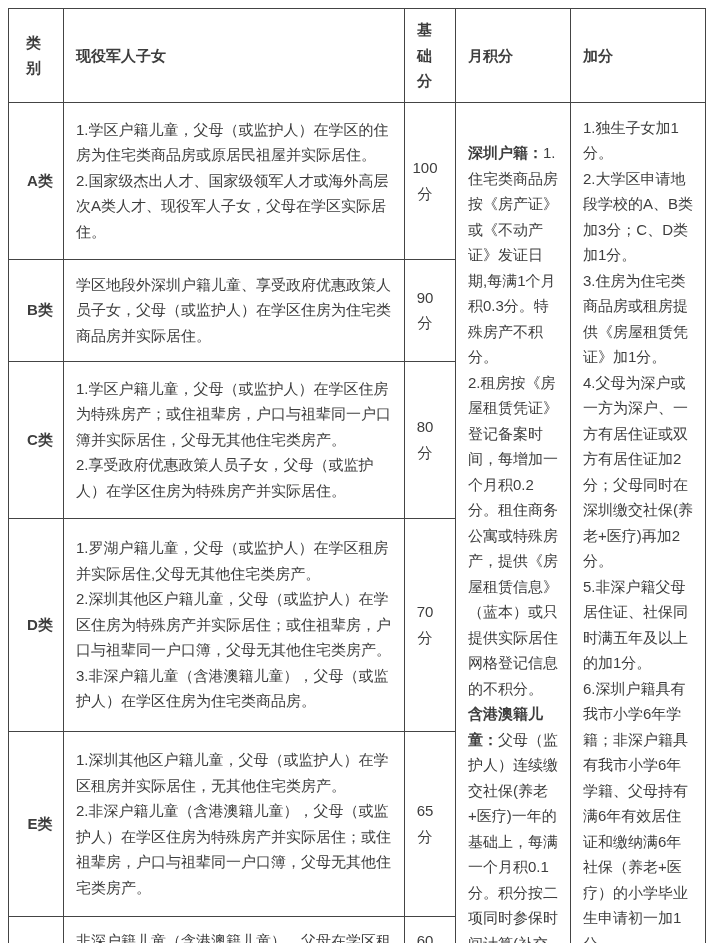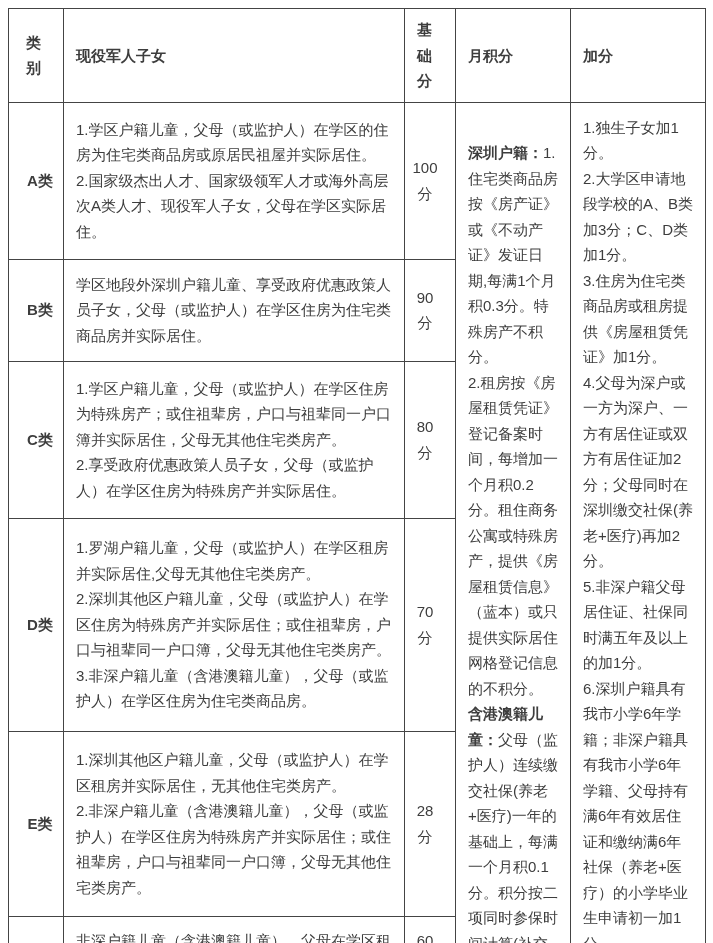--- a/index.html
+++ b/index.html
@@ -128,21 +128,21 @@
     <td class="cell-sit">1.罗湖户籍儿童，父母（或监护人）在学区租房并实际居住,父母无其他住宅类房产。
 2.深圳其他区户籍儿童，父母（或监护人）在学区住房为特殊房产并实际居住；或住祖辈房，户口与祖辈同一户口簿，父母无其他住宅类房产。
 3.非深户籍儿童（含港澳籍儿童），父母（或监护人）在学区住房为住宅类商品房。</td>
     <td class="cell-base">70 分</td>
   </tr>
 
   <tr>
     <td class="cell-cat">E类</td>
     <td class="cell-sit">1.深圳其他区户籍儿童，父母（或监护人）在学区租房并实际居住，无其他住宅类房产。
 2.非深户籍儿童（含港澳籍儿童），父母（或监护人）在学区住房为特殊房产并实际居住；或住祖辈房，户口与祖辈同一户口簿，父母无其他住宅类房产。</td>
-    <td class="cell-base">28 分</td>
+    <td class="cell-base">65 分</td>
   </tr>
 
   <tr>
     <td class="cell-cat">F类</td>
     <td class="cell-sit">非深户籍儿童（含港澳籍儿童），父母在学区租房并实际居住，无其他住宅类房产。</td>
     <td class="cell-base">60 分</td>
   </tr>
 </tbody>
   </table>
 

